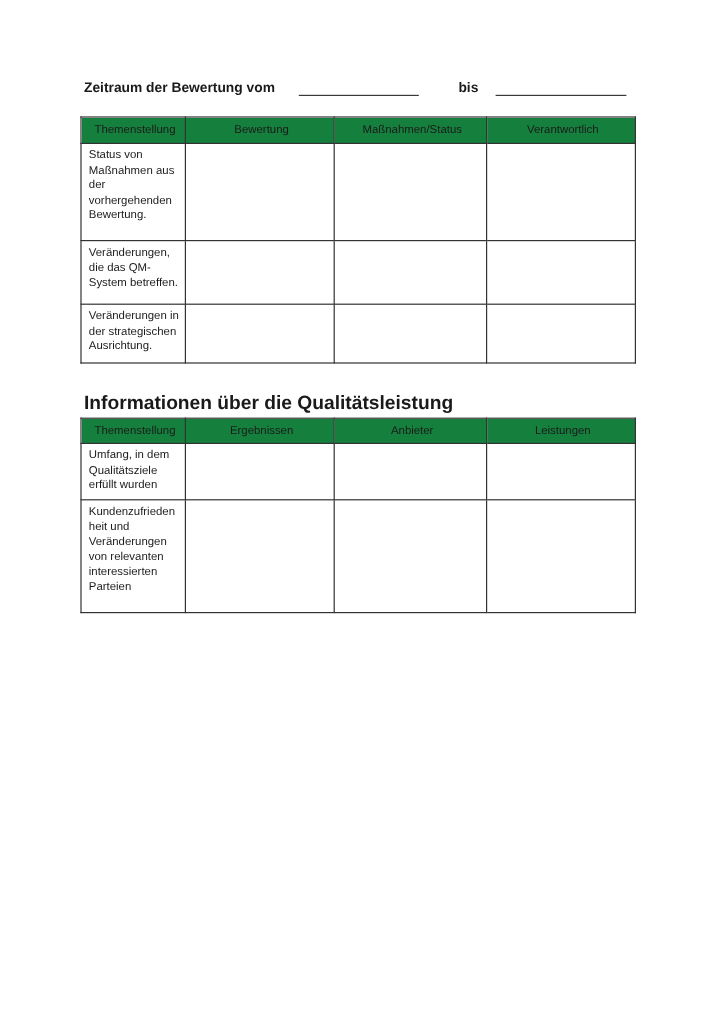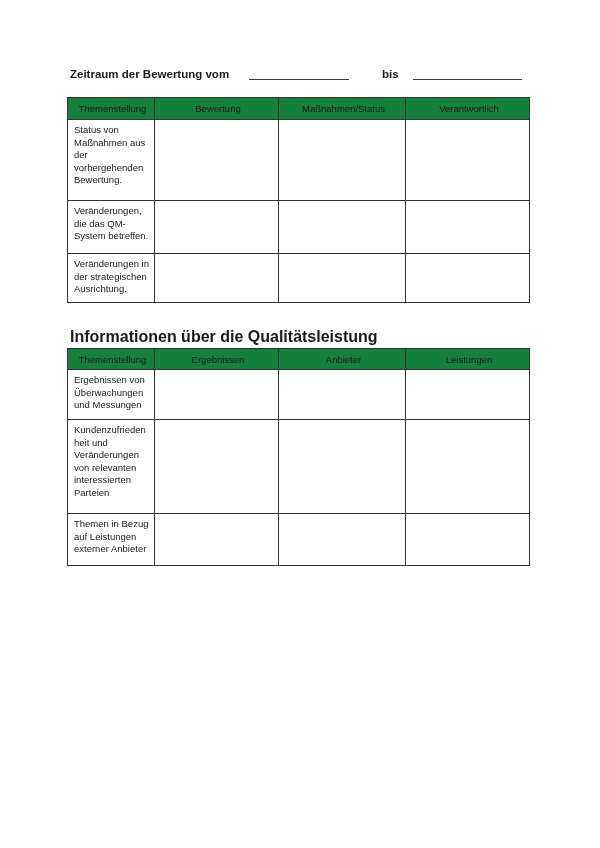--- a/index.html
+++ b/index.html
@@ -147,43 +147,35 @@
         <col class="c3">
         <col class="c4">
       </colgroup>
     <tbody>
         <tr style="height:21px">
       <th>Themenstellung</th>
       <th>Ergebnissen</th>
       <th>Anbieter</th>
       <th>Leistungen</th>
     </tr>
-    <tr style="height:50px">
-      <td>Ergebnissen von
-Überwachungen
-und Messungen</td>
+    <tr style="height:47px">
+      <td>Umfang, in dem
+Qualitätsziele
+erfüllt wurden</td>
       <td></td>
       <td></td>
       <td></td>
     </tr>
     <tr style="height:94px">
       <td>Kundenzufrieden
 heit und
 Veränderungen
 von relevanten
 interessierten
 Parteien</td>
       <td></td>
       <td></td>
       <td></td>
     </tr>
-    <tr style="height:52px">
-      <td>Themen in Bezug
-auf Leistungen
-externer Anbieter</td>
-      <td></td>
-      <td></td>
-      <td></td>
-    </tr>
   </tbody>
     </table>
 
 </div>
 
 </body></html>

